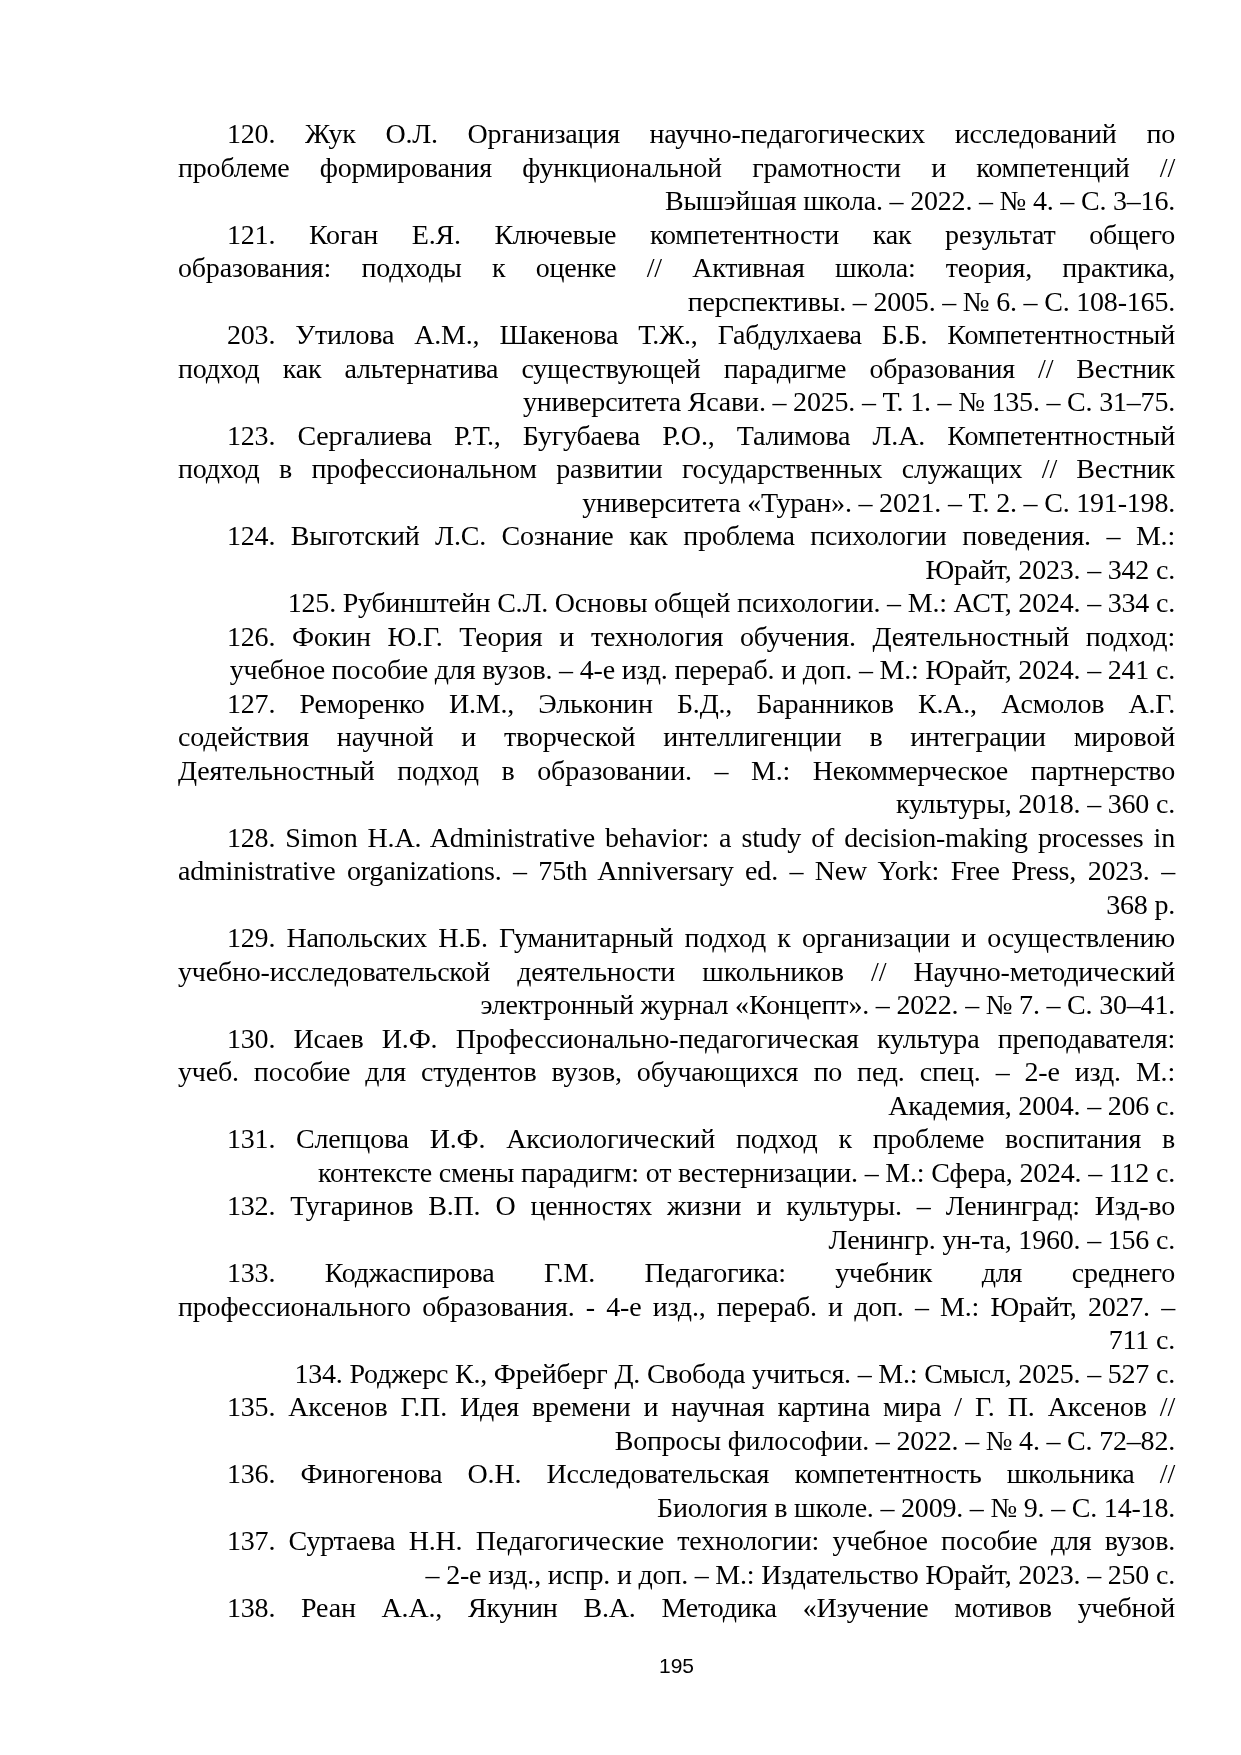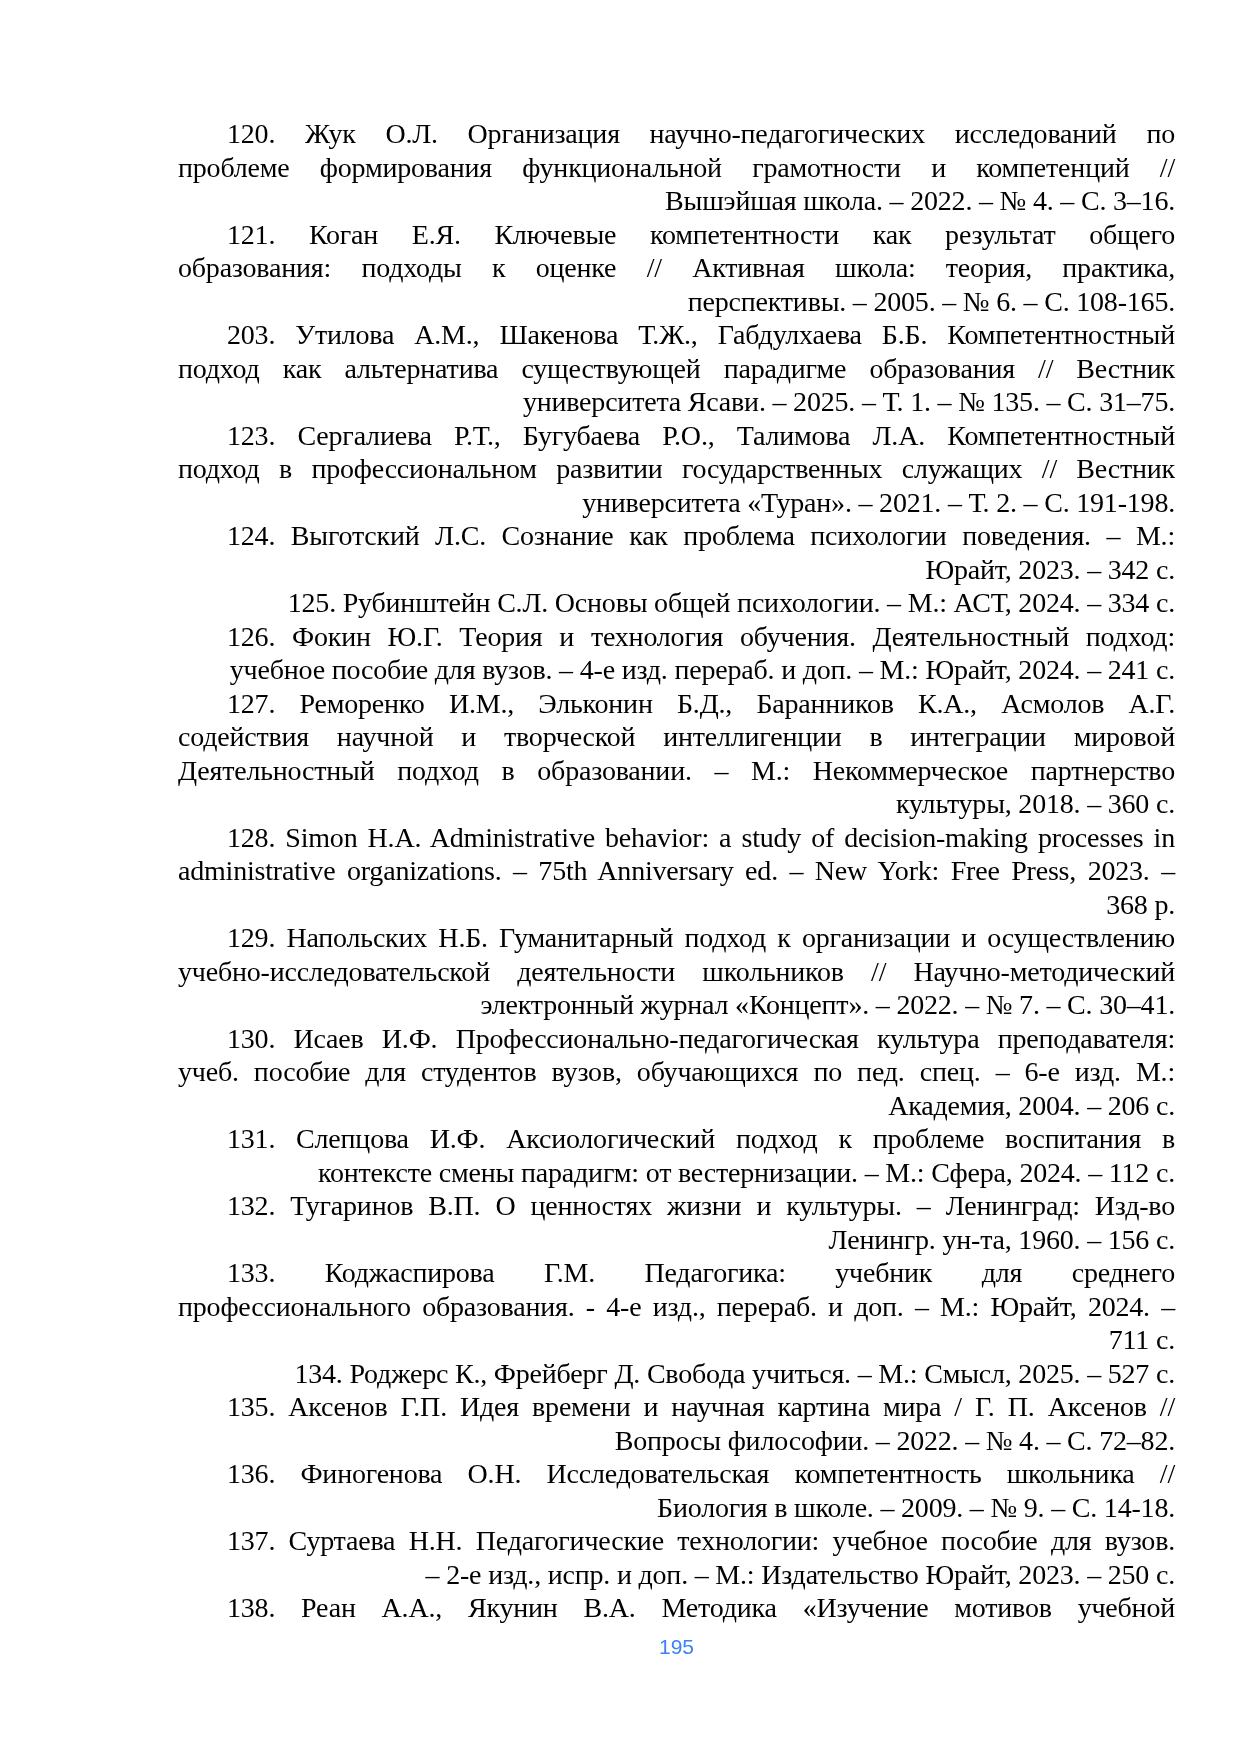--- a/index.html
+++ b/index.html
@@ -38,25 +38,25 @@
   
   .line.jl {
     text-align: justify;
     text-align-last: justify;
   }
   
   .line.first {
     text-indent: 49px;
   }
   .page-number {
-    margin-top: 10px;
+    margin-top: 29px;
     text-align: center;
     font-family: "Liberation Sans", "DejaVu Sans", sans-serif;
     font-size: 21px;
-    color: #3b82f6;
+    color: #000000;
   }
 </style>
 </head>
 <body>
 
 <div class="page">
   <div class="refs" id="refs">
       <div class="ref">
         <div class="line first jl">120. Жук О.Л. Организация научно-педагогических исследований по</div>
         <div class="line jl">проблеме формирования функциональной грамотности и компетенций //</div>
@@ -99,34 +99,34 @@
         <div class="line jl">administrative organizations. – 75th Anniversary ed. – New York: Free Press, 2023. –</div>
         <div class="line">368 p.</div>
       </div>
       <div class="ref">
         <div class="line first jl">129. Напольских Н.Б. Гуманитарный подход к организации и осуществлению</div>
         <div class="line jl">учебно-исследовательской деятельности школьников // Научно-методический</div>
         <div class="line">электронный журнал «Концепт». – 2022. – № 7. – С. 30–41.</div>
       </div>
       <div class="ref">
         <div class="line first jl">130. Исаев И.Ф. Профессионально-педагогическая культура преподавателя:</div>
-        <div class="line jl">учеб. пособие для студентов вузов, обучающихся по пед. спец. – 6-е изд. М.:</div>
+        <div class="line jl">учеб. пособие для студентов вузов, обучающихся по пед. спец. – 2-е изд. М.:</div>
         <div class="line">Академия, 2004. – 206 с.</div>
       </div>
       <div class="ref">
         <div class="line first jl">131. Слепцова И.Ф. Аксиологический подход к проблеме воспитания в</div>
         <div class="line">контексте смены парадигм: от вестернизации. – М.: Сфера, 2024. – 112 с.</div>
       </div>
       <div class="ref">
         <div class="line first jl">132. Тугаринов В.П. О ценностях жизни и культуры. – Ленинград: Изд-во</div>
         <div class="line">Ленингр. ун-та, 1960. – 156 с.</div>
       </div>
       <div class="ref">
         <div class="line first jl">133. Коджаспирова Г.М. Педагогика: учебник для среднего</div>
-        <div class="line jl">профессионального образования. - 4-е изд., перераб. и доп. – М.: Юрайт, 2024. –</div>
+        <div class="line jl">профессионального образования. - 4-е изд., перераб. и доп. – М.: Юрайт, 2027. –</div>
         <div class="line">711 с.</div>
       </div>
       <div class="ref">
         <div class="line first">134. Роджерс К., Фрейберг Д. Свобода учиться. – М.: Смысл, 2025. – 527 с.</div>
       </div>
       <div class="ref">
         <div class="line first jl">135. Аксенов Г.П. Идея времени и научная картина мира / Г. П. Аксенов //</div>
         <div class="line">Вопросы философии. – 2022. – № 4. – С. 72–82.</div>
       </div>
       <div class="ref">

